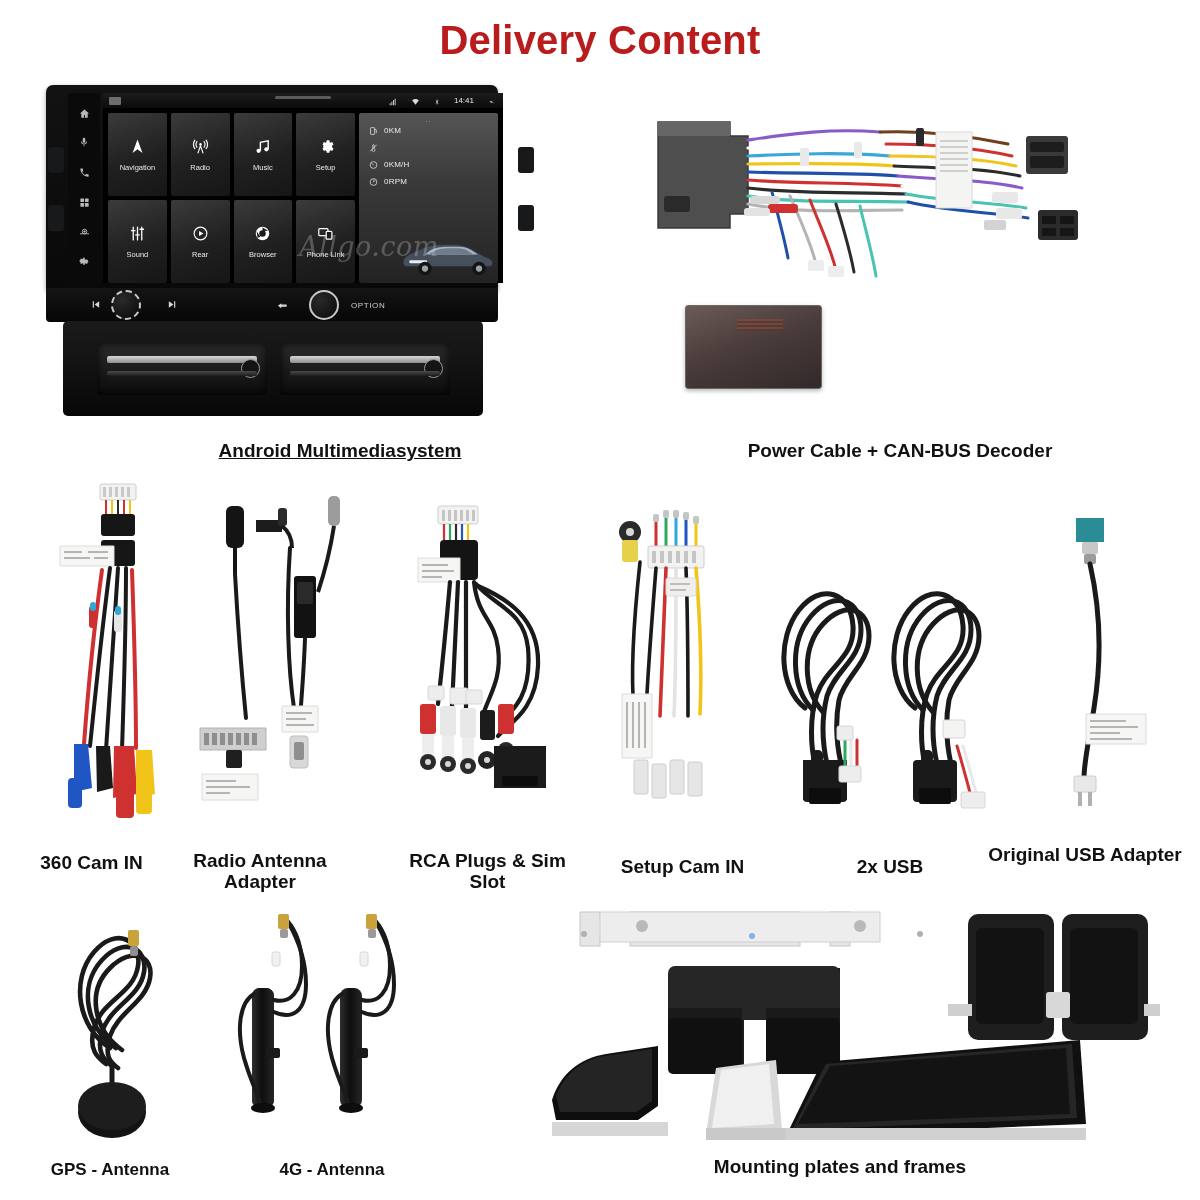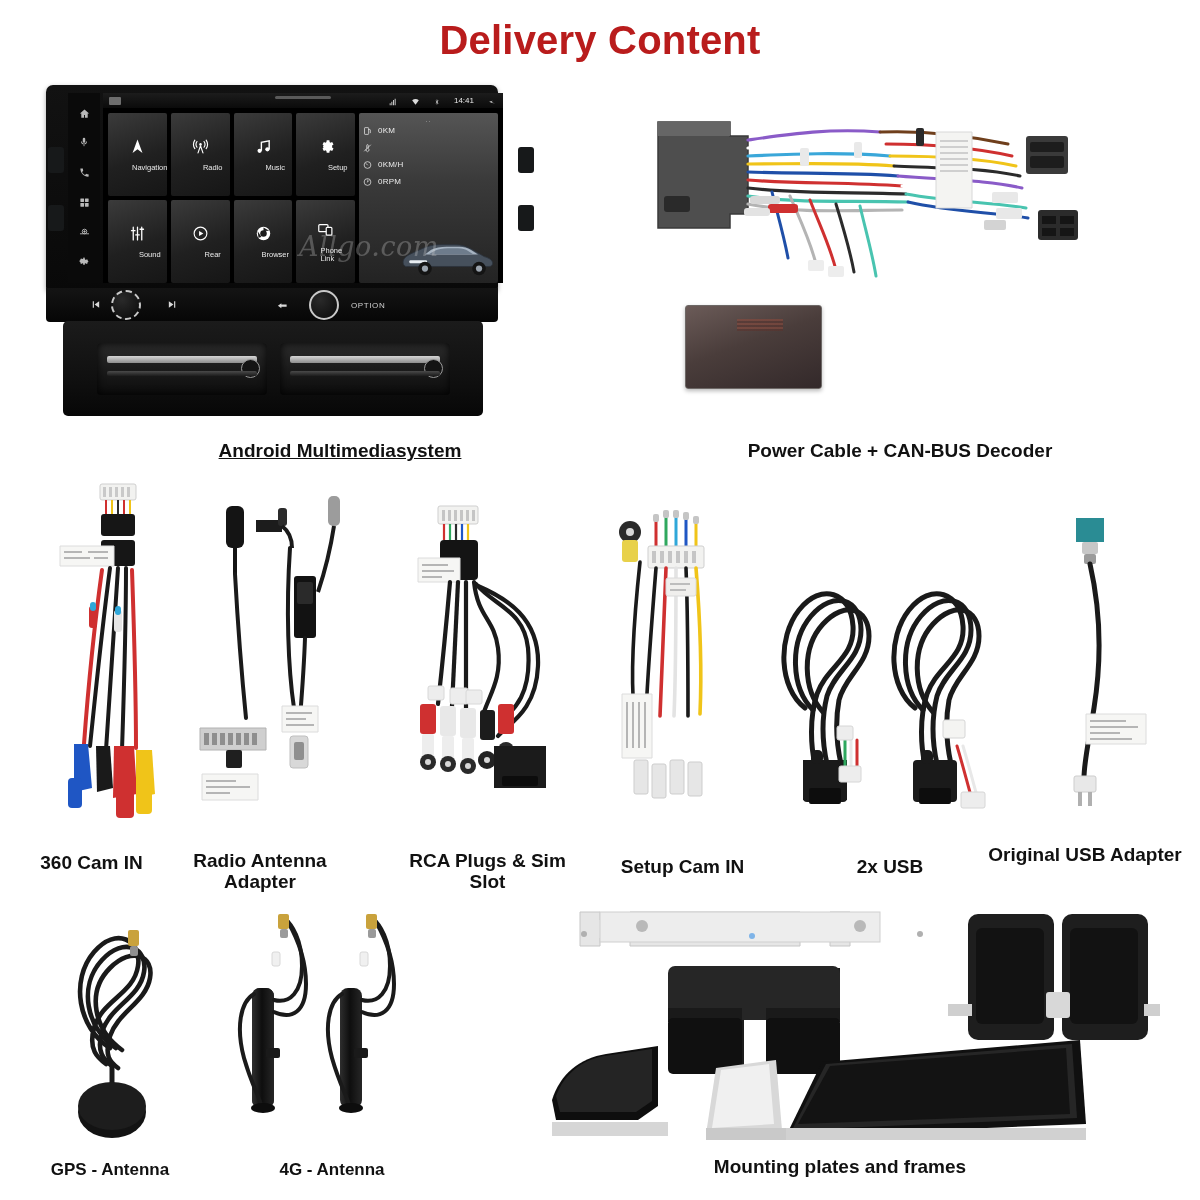--- a/index.html
+++ b/index.html
@@ -77,27 +77,27 @@
     display:grid;grid-template-columns:repeat(4,1fr);
     grid-template-rows:repeat(2,1fr);gap:4px;
   }
   .tile{
     background:linear-gradient(160deg,#3b3b3b 0%,#202020 55%,#161616 100%);
     border-radius:2px;
     display:flex;flex-direction:column;align-items:center;justify-content:center;
     gap:5px;
   }
   .tile .ic{color:#fff;display:block;}
-  .tile .lb{color:#e9e9e9;font-size:7.5px;line-height:1;padding-left:24px;}
+  .tile .lb{color:#e9e9e9;font-size:7.5px;line-height:1;}
 
   .infopanel{
     flex:1;margin:5px 5px 0 4px;
     background:linear-gradient(180deg,#555 0%,#3a3a3a 40%,#232323 100%);
     border-radius:2px;position:relative;overflow:hidden;
-    padding:9px 0 0 4px;box-sizing:border-box;
+    padding:9px 0 0 10px;box-sizing:border-box;
   }
   .infopanel .dots{position:absolute;top:3px;left:50%;transform:translateX(-50%);
        color:#aaa;font-size:7px;letter-spacing:1px;}
   .stat{display:flex;align-items:center;gap:6px;height:17px;}
   .stat .si{color:#e6e6e6;display:block;}
   .stat .sv{color:#ececec;font-size:8px;letter-spacing:.2px;}
   .car{
     position:absolute;right:-6px;bottom:2px;width:104px;height:54px;
   }
   .wm{

